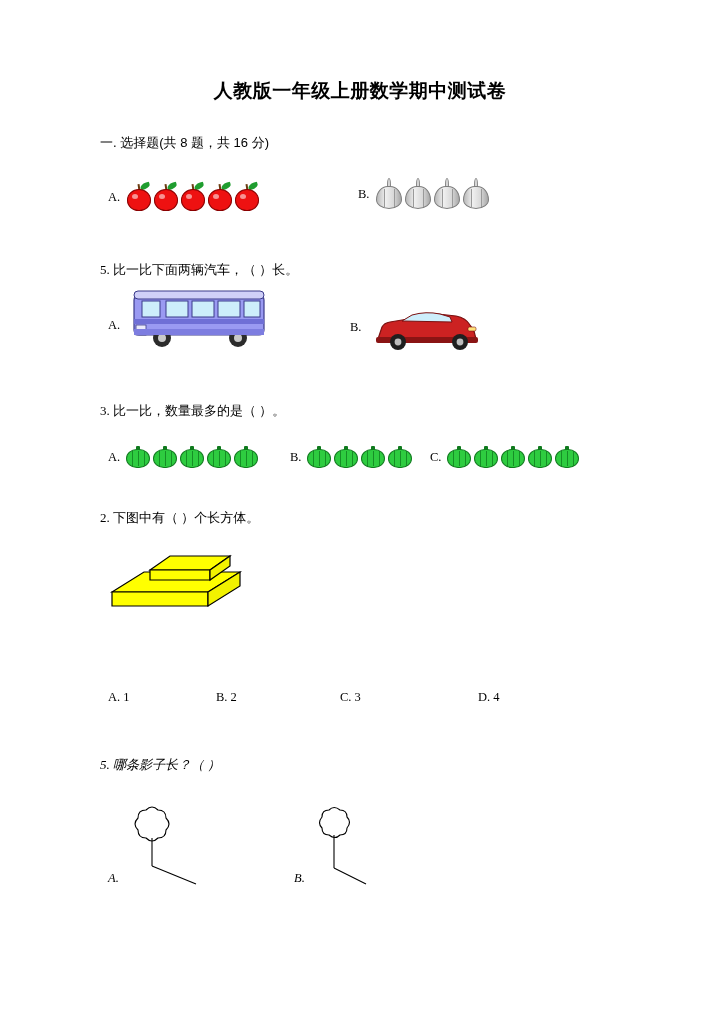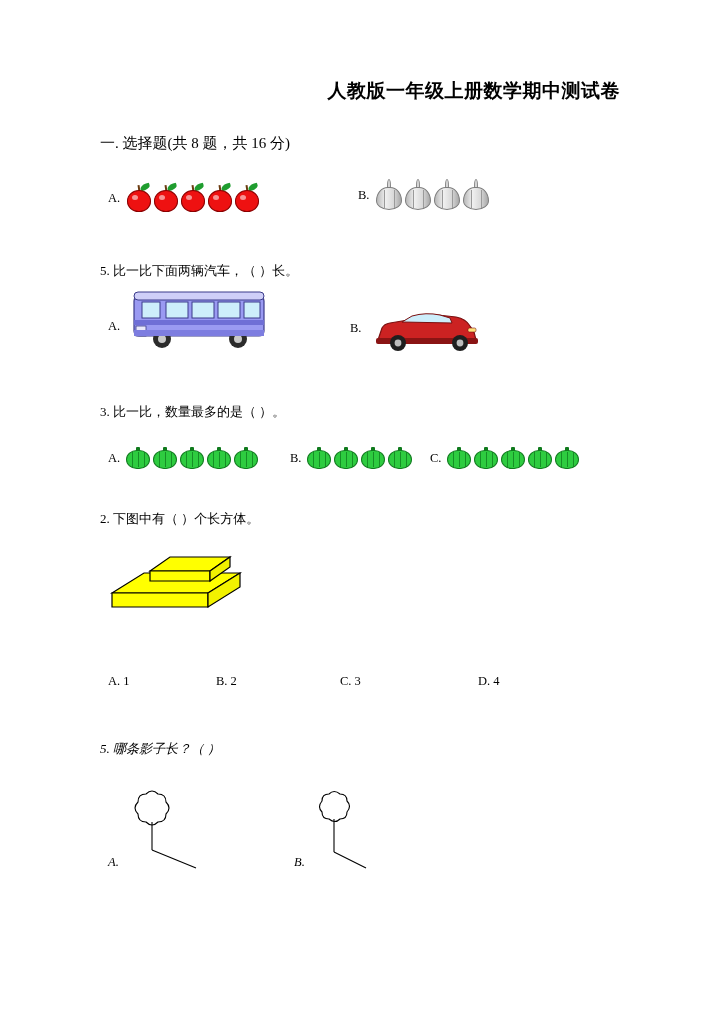--- a/index.html
+++ b/index.html
@@ -25,29 +25,29 @@
   .content {
     position: absolute;
     left: 100px;
     top: 70px;
     width: 520px;
   }
   .doc-title {
     font-family: Liberation Sans, sans-serif;
     font-weight: bold;
     font-size: 19px;
-    text-align: right;
+    text-align: center;
     letter-spacing: 0.5px;
     margin: 0 0 0 0;
     padding-top: 8px;
   }
   .section-title {
-    font-size: 15px;
+    font-size: 13px;
     margin-top: 30px;
-    font-family: Liberation Serif, serif;
+    font-family: Liberation Sans, sans-serif;
   }
   .question {
     margin-top: 26px;
     font-size: 13px;
     line-height: 1.6;
   }
   .q-text {
     font-size: 13px;
   }
   .opt-label {
@@ -61,21 +61,21 @@
   .opt {
     position: absolute;
     display: flex;
     align-items: center;
   }
   .opt .opt-label {
     margin-right: 6px;
   }
   .text-options {
     position: relative;
-    margin-top: 18px;
+    margin-top: 35px;
     height: 20px;
     font-size: 12.5px;
     text-decoration: underline;
   }
   .text-opt {
     position: absolute;
     font-size: 12.5px;
   }
   .fruit-row { display: flex; align-items: flex-end; }
   .fruit-row > * { margin-right: 1px; }

